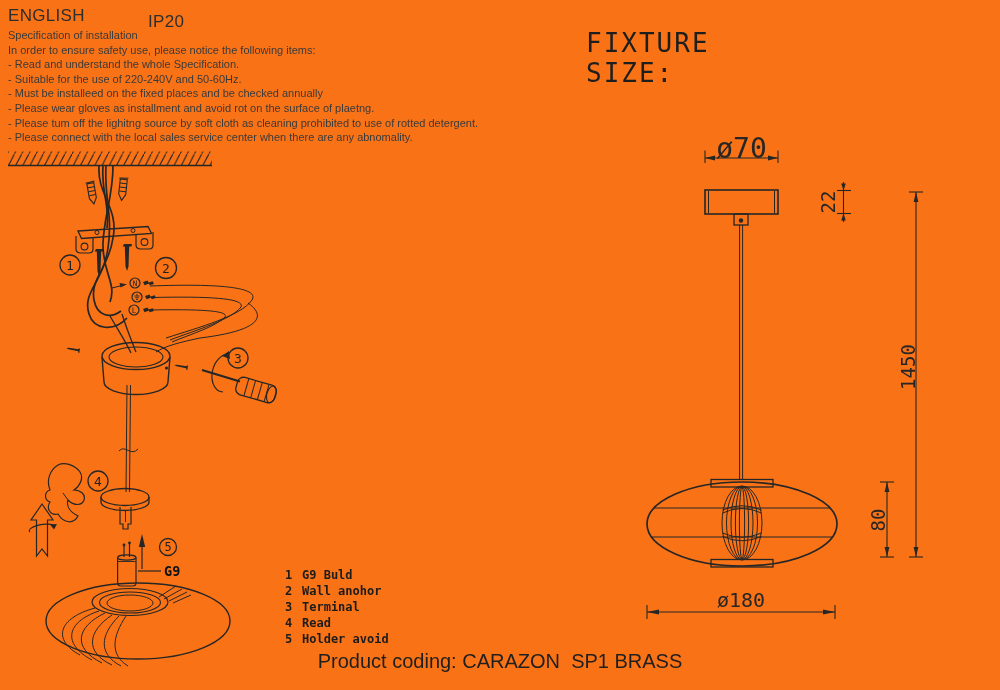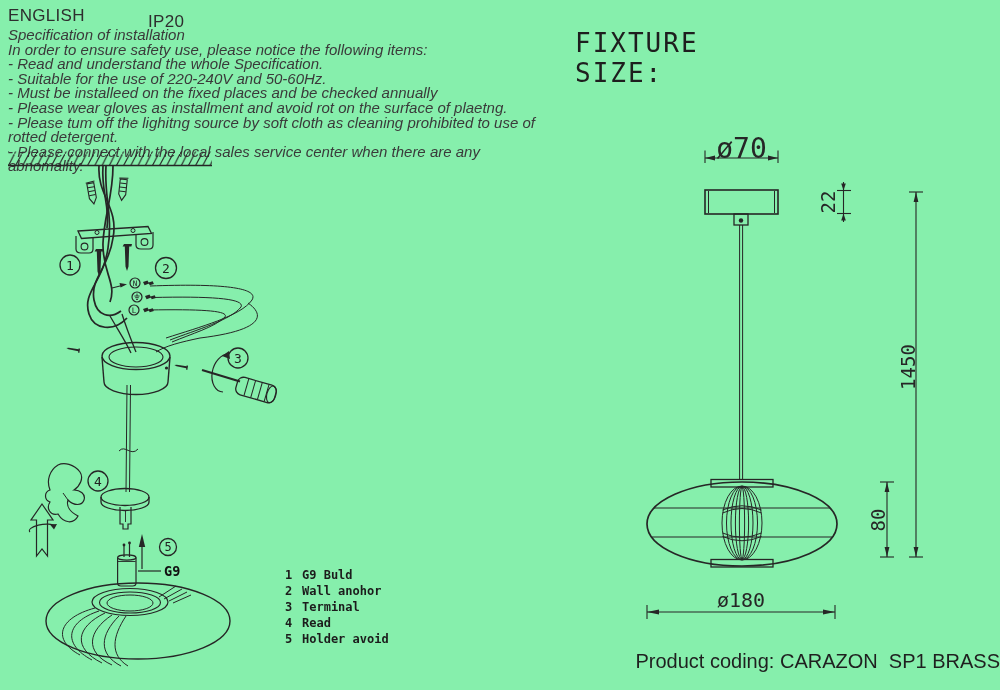--- a/index.html
+++ b/index.html
@@ -1,31 +1,31 @@
 <!DOCTYPE html>
 <html><head>
 <meta charset="utf-8">
 <style>
   html,body{margin:0;padding:0;background:#fff;}
-  .page{position:relative;width:1000px;height:690px;background:#86efac;overflow:hidden;
+  .page{position:relative;width:1000px;height:690px;background:#f97316;overflow:hidden;
         font-family:"Liberation Sans",sans-serif;color:#2b2b2b;}
   .abs{position:absolute;}
   .hdr{font-size:17px;color:#2e2e2e;letter-spacing:.3px;}
-  .spec{font-size:15px;line-height:14.6px;color:#3a3a3a;font-style:italic;}
+  .spec{font-size:11px;line-height:14.6px;color:#3a3a3a;}
   .cadhead{font-family:"DejaVu Sans Mono",monospace;font-size:26px;line-height:30px;
-           letter-spacing:2px;color:#1e1e1e;white-space:pre-line;font-weight:400;}
+           letter-spacing:2px;color:#1e1e1e;white-space:pre-line;font-weight:400;margin-left:11px;}
   .dim{font-family:"DejaVu Sans Mono",monospace;font-size:19px;color:#262626;
        display:flex;align-items:center;justify-content:center;}
   .dim-v{transform:rotate(-90deg);}
   .parts{font-family:"DejaVu Sans Mono",monospace;font-size:12px;font-weight:bold;
          color:#1c1c1c;line-height:16px;}
   .parts .row{display:flex;}
   .parts .num{width:12px;margin-right:5px;}
   .g9{font-family:"DejaVu Sans Mono",monospace;font-weight:bold;font-size:13.5px;color:#111;}
-  .coding{font-size:20px;color:#1f1f1f;text-align:right;white-space:pre;}
+  .coding{font-size:20px;color:#1f1f1f;text-align:center;white-space:pre;}
   svg{position:absolute;overflow:visible;}
   svg *{vector-effect:none;}
   .ln{stroke:#262626;fill:none;}
   .fl{fill:#262626;stroke:none;}
   text.svgt{font-family:"DejaVu Sans Mono",monospace;fill:#222;}
 </style>
 </head>
 <body>
 
 <div class="page">

